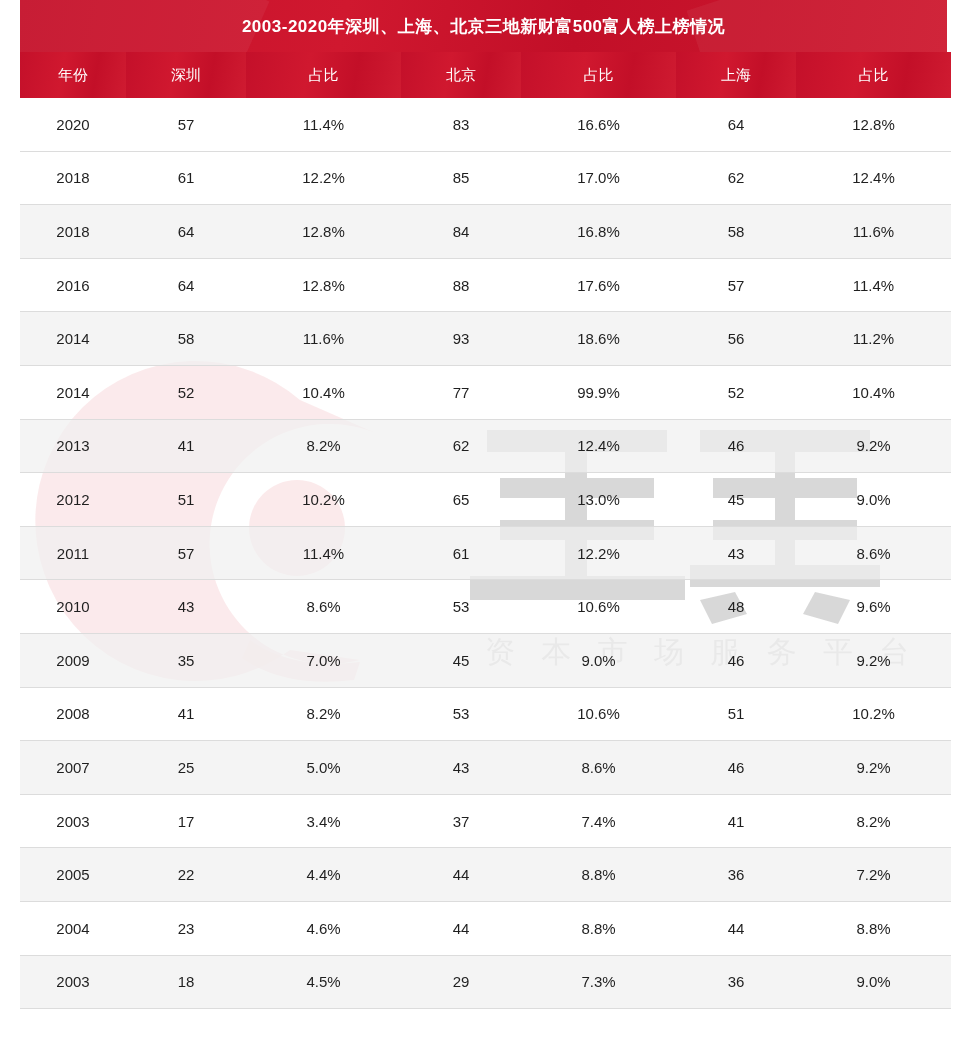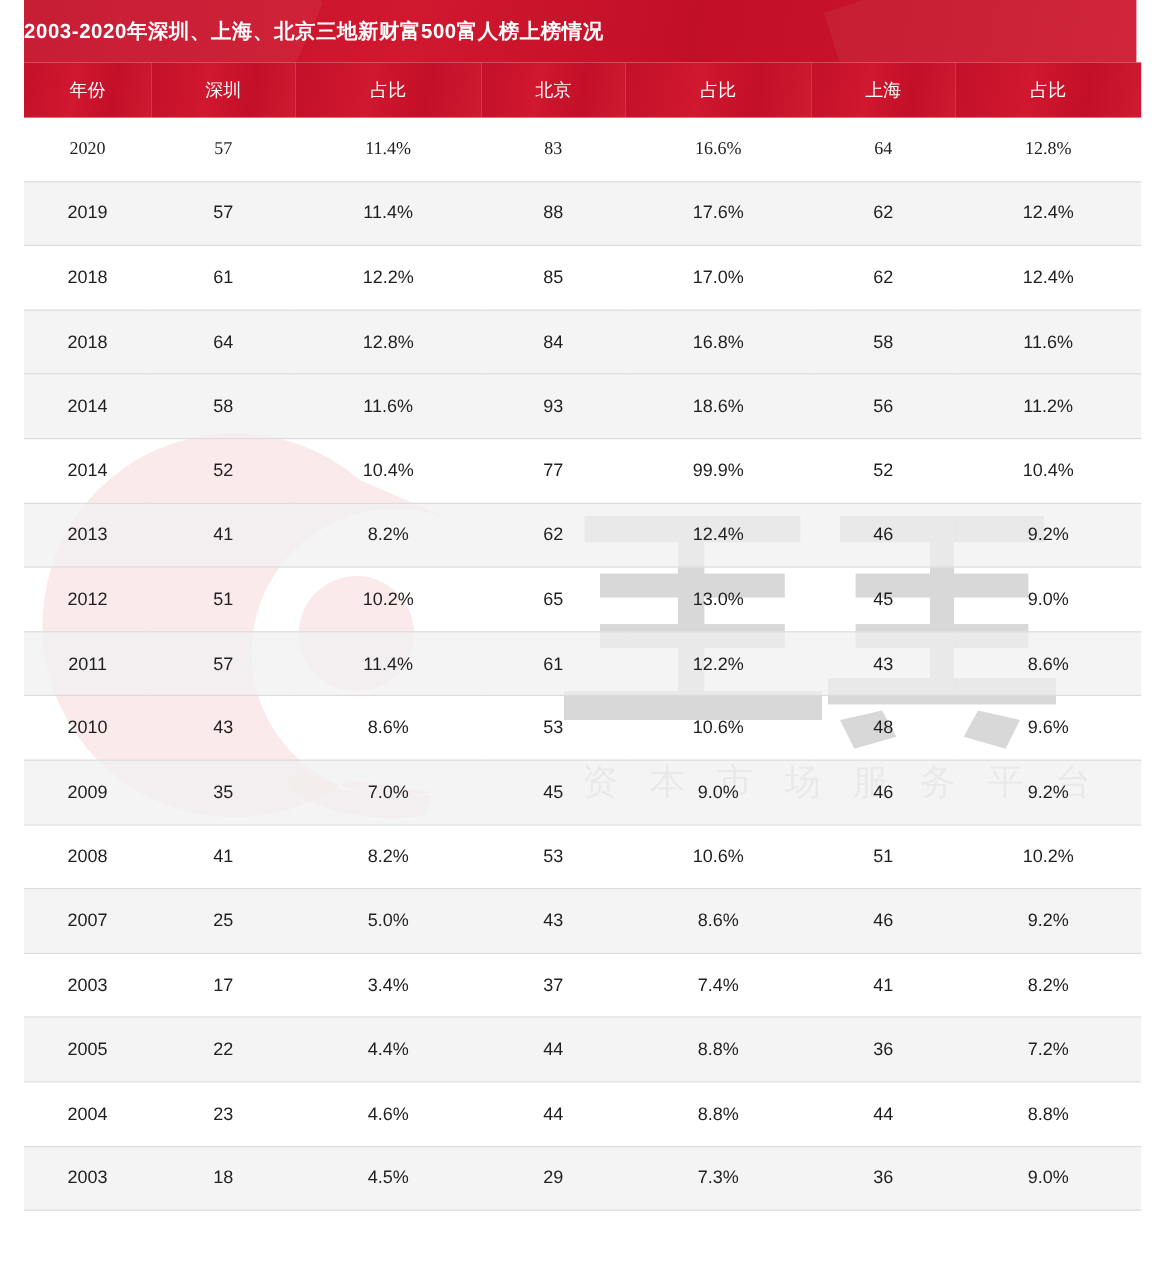--- a/index.html
+++ b/index.html
@@ -23,21 +23,21 @@
     background: #ffffff;
   }
 
   
   .title-bar {
     position: relative;
     height: 52px;
     background: linear-gradient(100deg, #c4102a 0%, #d0182f 35%, #c20f28 60%, #ce1a30 100%);
     display: flex;
     align-items: center;
-    justify-content: flex-start;
+    justify-content: center;
     overflow: hidden;
   }
   .title-bar::before {
     content: "";
     position: absolute;
     left: -40px; top: -60px;
     width: 260px; height: 200px;
     background: rgba(255,255,255,0.055);
     transform: rotate(24deg);
   }
@@ -91,21 +91,20 @@
     font-size: 15px;
     color: #1f1f1f;
     border-bottom: 1px solid #dcdcdc;
     background: transparent;
   }
   table.data tbody tr.alt td {
     background: rgba(240,240,240,0.72);
   }
   table.data tbody tr.first-row td {
     border-top: none;
-    font-family: Liberation Serif, serif;
   }
   .col-year { width: 106px; }
   .col-num  { width: 120px; }
   .col-pct  { width: 155px; }
 </style>
 </head>
 <body>
 
 <div class="wrap">
 
@@ -160,47 +159,47 @@
     <tbody id="tbody">
         <tr class=" first-row">
           <td>2020</td>
           <td>57</td>
           <td>11.4%</td>
           <td>83</td>
           <td>16.6%</td>
           <td>64</td>
           <td>12.8%</td>
         </tr>
-        <tr class="alt">
-          <td>2019</td>
-          <td>57</td>
-          <td>11.4%</td>
-          <td>88</td>
-          <td>17.6%</td>
-          <td>62</td>
-          <td>12.4%</td>
-        </tr>
         <tr>
           <td>2018</td>
           <td>61</td>
           <td>12.2%</td>
           <td>85</td>
           <td>17.0%</td>
           <td>62</td>
           <td>12.4%</td>
         </tr>
         <tr class="alt">
           <td>2018</td>
           <td>64</td>
           <td>12.8%</td>
           <td>84</td>
           <td>16.8%</td>
           <td>58</td>
           <td>11.6%</td>
         </tr>
+        <tr>
+          <td>2016</td>
+          <td>64</td>
+          <td>12.8%</td>
+          <td>88</td>
+          <td>17.6%</td>
+          <td>57</td>
+          <td>11.4%</td>
+        </tr>
         <tr class="alt">
           <td>2014</td>
           <td>58</td>
           <td>11.6%</td>
           <td>93</td>
           <td>18.6%</td>
           <td>56</td>
           <td>11.2%</td>
         </tr>
         <tr>

